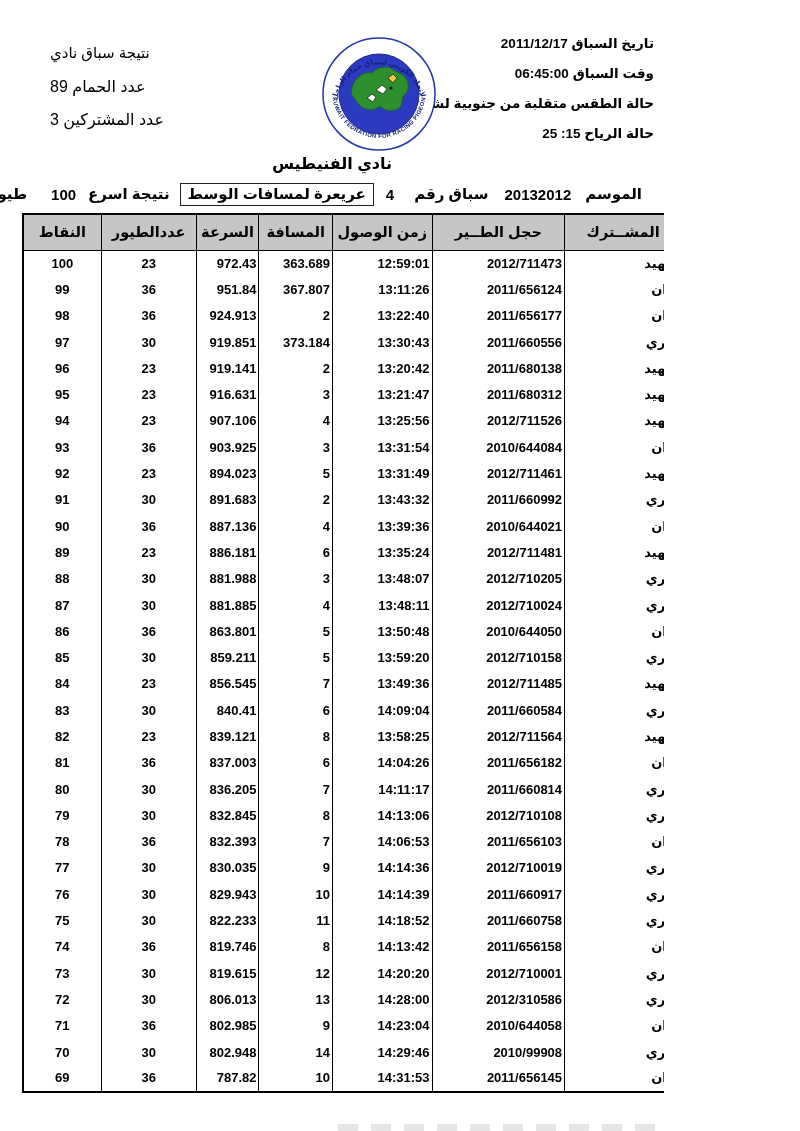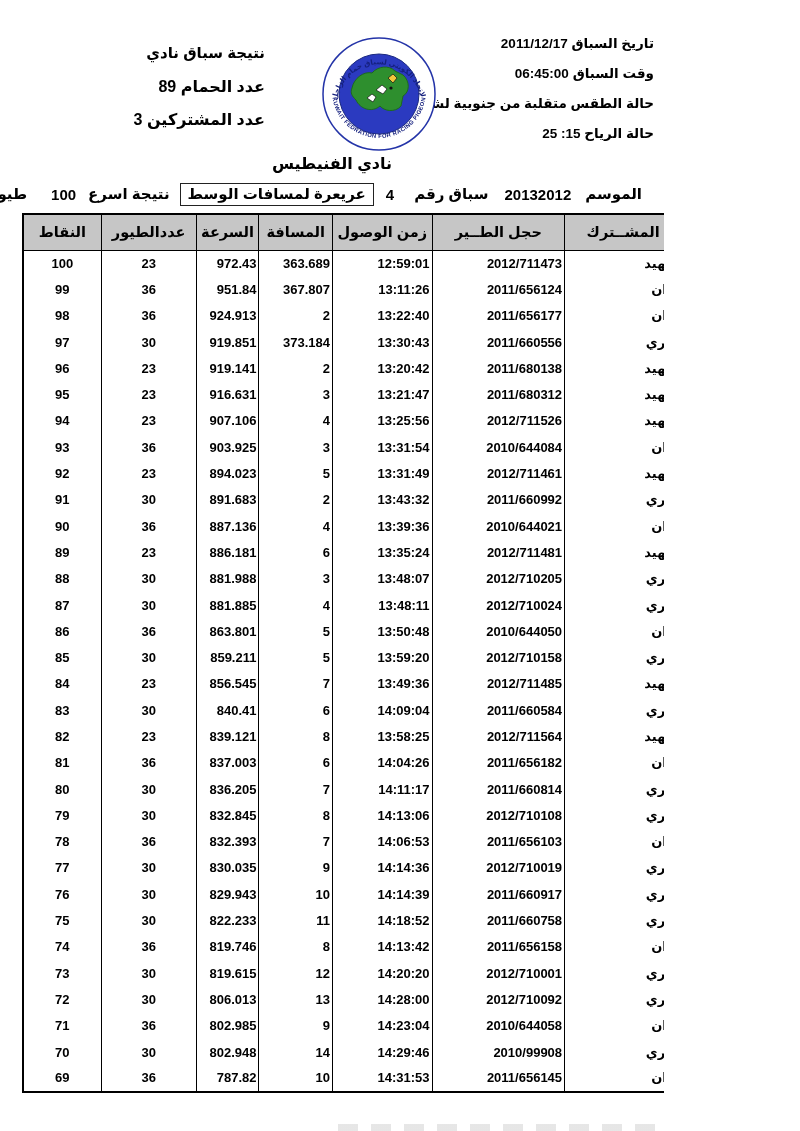--- a/index.html
+++ b/index.html
@@ -15,21 +15,21 @@
   .info-right {
     position:absolute; top:34px; right:10px;
     direction:rtl; text-align:right;
     font-weight:bold; font-size:13.5px;
   }
   .info-right .line { line-height:20px; margin-bottom:10px; white-space:nowrap; }
 
   
   .summary-left {
     position:absolute; top:44px; left:50px; width:215px;
-    direction:rtl; text-align:right; font-weight:bold;
+    direction:rtl; text-align:left; font-weight:normal;
   }
   .summary-left .block-title { font-size:15px; margin-bottom:15px; }
   .summary-left .line { font-size:16px; margin-bottom:14px; white-space:nowrap; }
 
   
   .logo-wrap { position:absolute; top:36px; left:321px; width:116px; height:116px; }
 
   
   .club-name {
     position:absolute; top:154px; left:0; width:100%;
@@ -458,21 +458,21 @@
           <td class="cell-ring">2012/710001</td>
           <td class="cell-arrival-time">14:20:20</td>
           <td class="cell-distance">12</td>
           <td class="cell-speed">819.615</td>
           <td class="cell-bird-count">30</td>
           <td class="cell-points">73</td>
         </tr>
         <tr>
           <td class="cell-rank">29</td>
           <td class="cell-name">فهد الوطري</td>
-          <td class="cell-ring">2012/710092</td>
+          <td class="cell-ring">2012/310586</td>
           <td class="cell-arrival-time">14:28:00</td>
           <td class="cell-distance">13</td>
           <td class="cell-speed">806.013</td>
           <td class="cell-bird-count">30</td>
           <td class="cell-points">72</td>
         </tr>
         <tr>
           <td class="cell-rank">30</td>
           <td class="cell-name">منذر الوزان</td>
           <td class="cell-ring">2010/644058</td>

